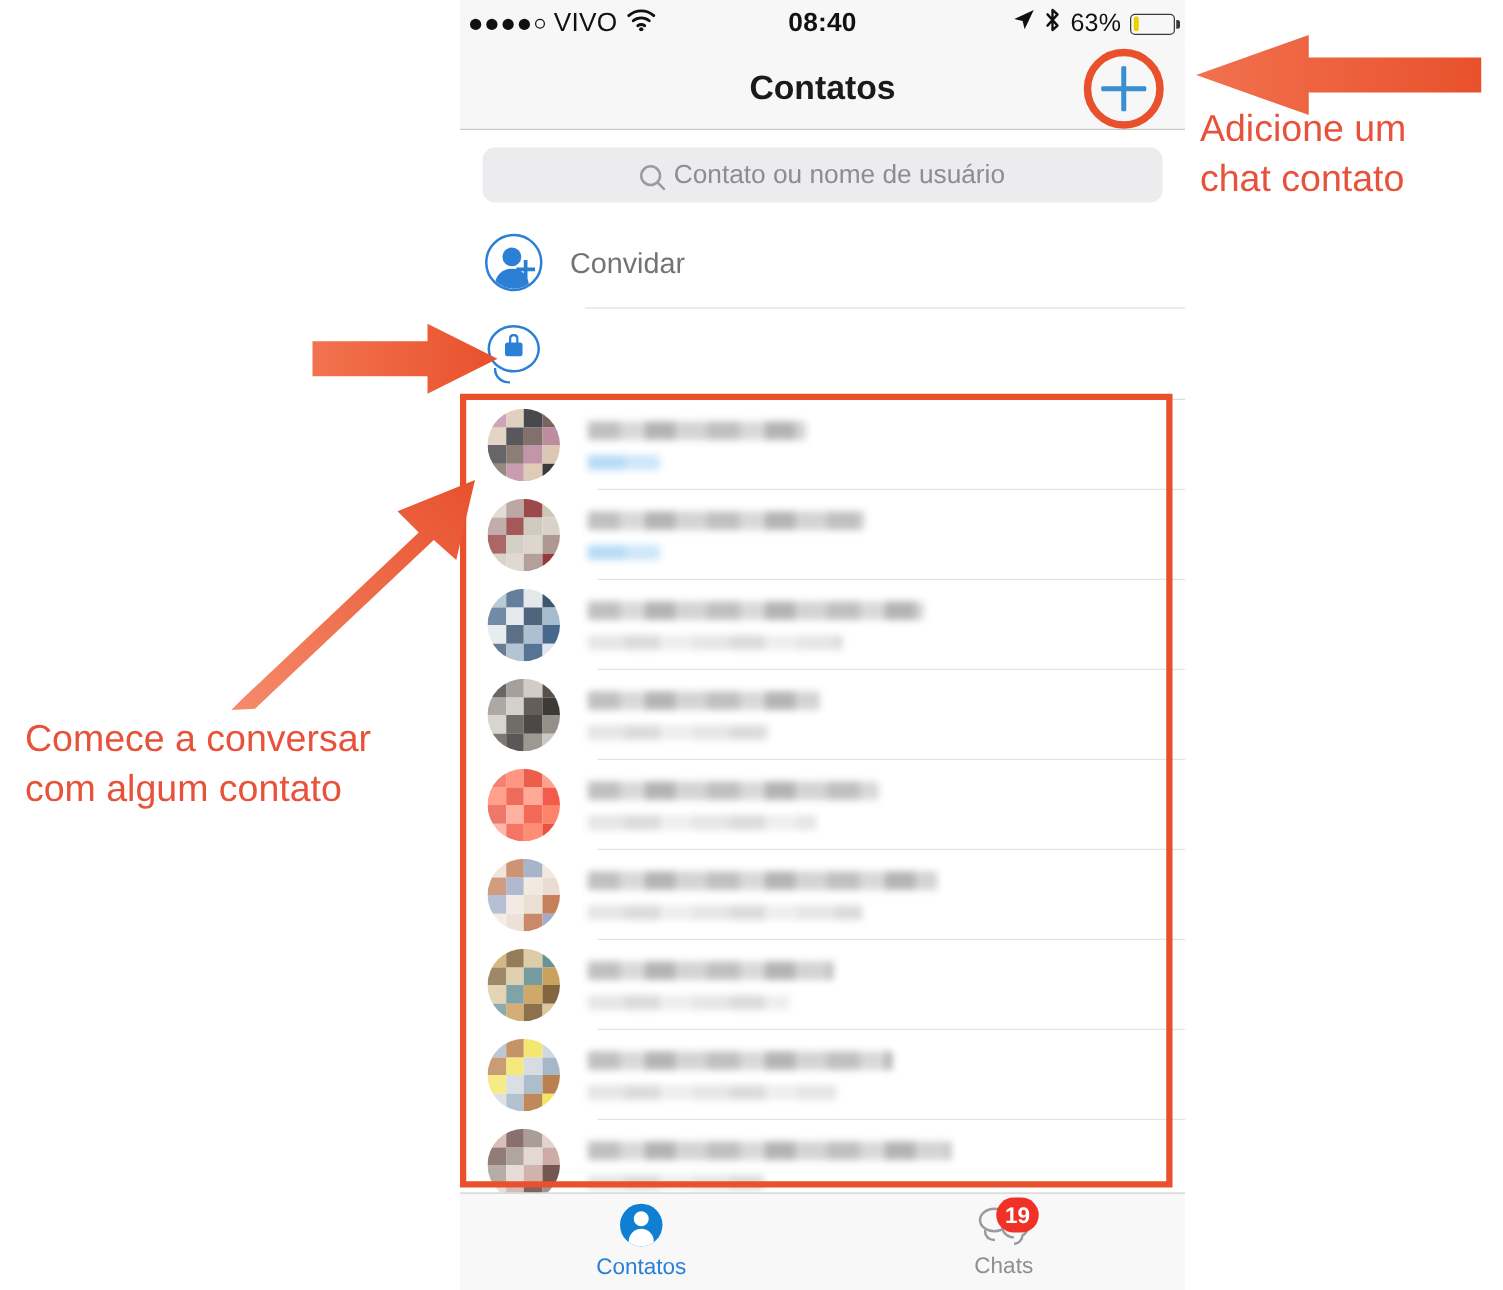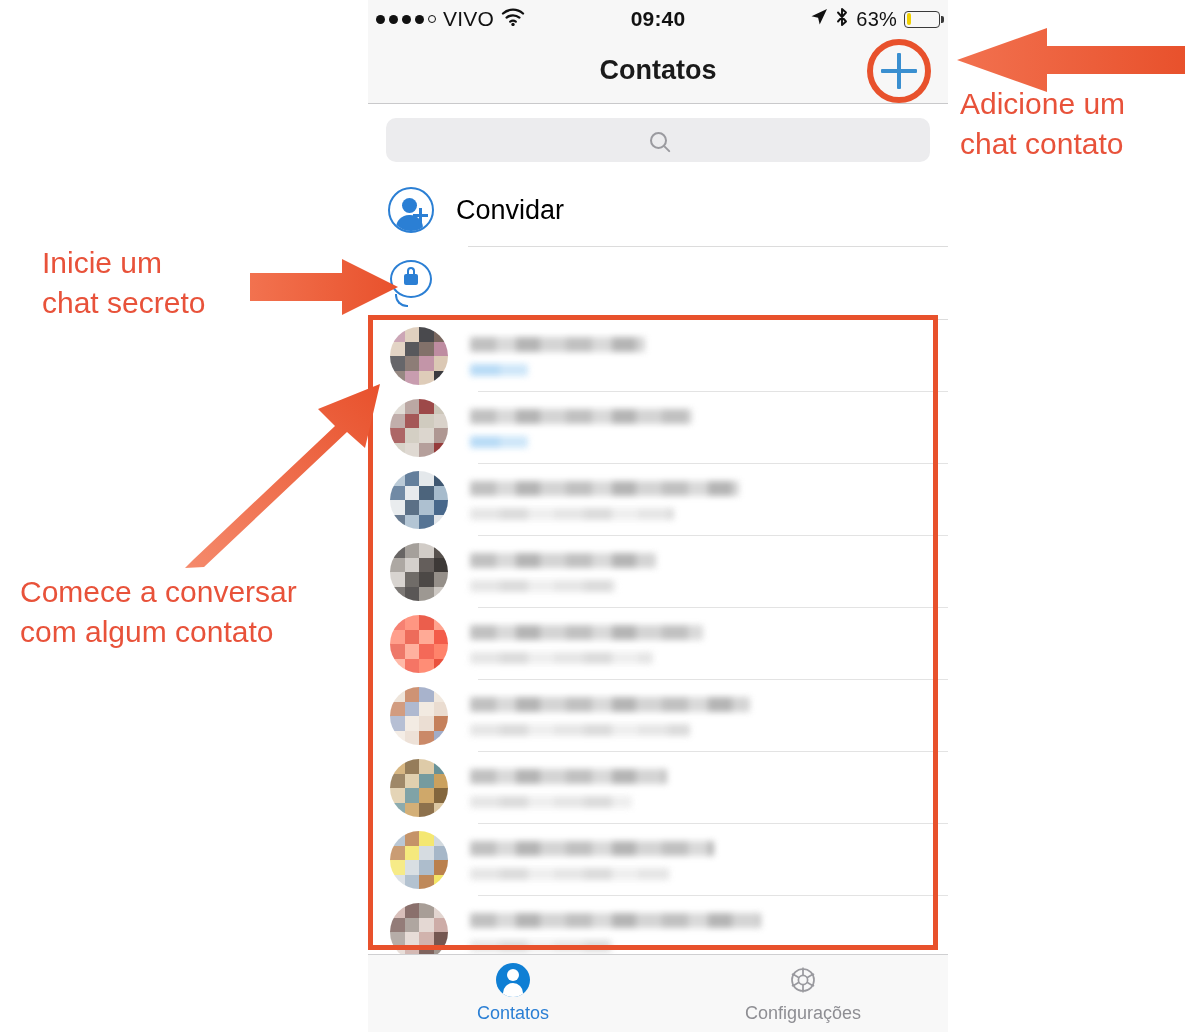--- a/index.html
+++ b/index.html
@@ -60,21 +60,21 @@
     background: #ececee; border-radius: 10px;
     display:flex; align-items:center; justify-content:center; gap:10px;
   }
   .search-ph { font-size: 21px; color: #8c8c91; }
   .mag { width:17px; height:17px; border:2.2px solid #9a9a9f; border-radius:50%; position:relative; display:inline-block;}
   .mag::after{content:""; position:absolute; right:-6px; bottom:-4px; width:8px; height:2.2px;
      background:#9a9a9f; transform:rotate(45deg); border-radius:2px;}
 
   
   .action-row { display:flex; align-items:center; height: 72px; padding-left: 20px; background:#fff; }
-  .action-row .label { font-size: 27px; color: #000000; margin-left: 22px; }
+  .action-row .label { font-size: 23px; color: #737373; margin-left: 22px; }
   .divider { height:1px; background:#dcdcdc; margin-left: 100px; }
 
   .ico-invite { width:46px; height:46px; border-radius:50%; border:2px solid #2b7fd4;
      position:relative; overflow:hidden; flex:none; }
   .ico-invite .head{ position:absolute; left:12px; top:9px; width:15px; height:15px; border-radius:50%; background:#2b7fd4;}
   .ico-invite .body{ position:absolute; left:6px; top:26px; width:27px; height:18px; border-radius:13px 13px 0 0; background:#2b7fd4;}
   .ico-invite .pl{ position:absolute; right:4px; bottom:8px; width:15px; height:15px; }
   .ico-invite .pl::before,.ico-invite .pl::after{content:"";position:absolute;background:#2b7fd4;}
   .ico-invite .pl::before{left:50%;margin-left:-1.3px;top:0;width:2.6px;height:15px;}
   .ico-invite .pl::after{top:50%;margin-top:-1.3px;left:0;height:2.6px;width:15px;}
@@ -145,21 +145,21 @@
         <span class="carrier">VIVO</span>
         <span>
           <svg width="24" height="18" viewBox="0 0 24 18">
             <path d="M2 5.5 A15 15 0 0 1 22 5.5" stroke="#111" stroke-width="2.3" fill="none" stroke-linecap="round"></path>
             <path d="M5.6 9.6 A10 10 0 0 1 18.4 9.6" stroke="#111" stroke-width="2.3" fill="none" stroke-linecap="round"></path>
             <path d="M9.2 13.6 A5 5 0 0 1 14.8 13.6" stroke="#111" stroke-width="2.3" fill="none" stroke-linecap="round"></path>
             <circle cx="12" cy="16.4" r="1.7" fill="#111"></circle>
           </svg>
         </span>
       </div>
-      <div class="sb-center">09:40</div>
+      <div class="sb-center">08:40</div>
       <div class="sb-right">
         <span>
           <svg width="18" height="18" viewBox="0 0 18 18">
               <path d="M17 1 1.5 8.2l6.6 1.6 1.6 6.6z" fill="#111"></path>
             </svg>
         </span>
         <span>
           <svg width="14" height="20" viewBox="0 0 14 20">
             <path d="M3 5.5 11 14.5 7 18V2l4 3.5L3 14.5" stroke="#111" stroke-width="1.9" fill="none" stroke-linejoin="round" stroke-linecap="round"></path>
           </svg>
@@ -175,20 +175,21 @@
       <div class="nav-title">Contatos</div>
       <div class="plus-wrap">
         <span class="plus-ring"></span>
         <span class="plus-icon"></span>
       </div>
     </div>
 
     <div class="search-zone">
       <div class="search-field">
         <span class="mag"></span>
+        <span class="search-ph">Contato ou nome de usuário</span>
       </div>
     </div>
 
     <div class="action-row">
       <span class="ico-invite">
         <i class="head"></i>
           <i class="body"></i>
           <i class="pl"></i>
       </span>
       <span class="label">Convidar</span>
@@ -435,53 +436,46 @@
 
     <div class="tabbar">
       <div class="tab active">
         <span class="ico-contacts">
             <i class="h"></i>
             <i class="b"></i>
           </span>
         <span class="tlabel">Contatos</span>
       </div>
       <div class="tab">
-        <span class="ico-gear">
-          <svg width="34" height="34" viewBox="0 0 34 34">
-            <g stroke="#9a9a9f" stroke-width="1.7" fill="none">
-              <circle cx="17" cy="17" r="11"></circle>
-              <circle cx="17" cy="17" r="4.6"></circle>
-              <path d="M17 6.2V12.4M17 21.6v6.2M7.6 11.6l5.4 3.1M21 19.3l5.4 3.1M26.4 11.6 21 14.7M13 19.3l-5.4 3.1"></path>
-            </g>
-            <g stroke="#9a9a9f" stroke-width="1.5" fill="none">
-              <path d="M17 4.6v3M17 26.4v3M5.9 10.9l2.6 1.5M25.5 21.6l2.6 1.5M28.1 10.9l-2.6 1.5M8.5 21.6l-2.6 1.5"></path>
-            </g>
-          </svg>
+        <span class="ico-chats">
+          <i class="b1"></i>
+            <i class="b1t"></i>
+            <i class="b2"></i>
+            <i class="b2t"></i>
+          <span class="badge">19</span>
         </span>
-        <span class="tlabel">Configurações</span>
+        <span class="tlabel">Chats</span>
       </div>
     </div>
   </div>
 
   <div class="hl-box"></div>
 
   <svg class="arrow" style="left:955px; top:22px;" width="245" height="70">
     <defs>
         <linearGradient id="g1" x1="1" y1="0" x2="0" y2="0">
       <stop offset="0" stop-color="#e8512c"></stop>
           <stop offset="1" stop-color="#f2714f"></stop>
         </linearGradient>
       </defs>
     <path d="M92 6 L92 24 L230 24 L230 52 L92 52 L92 70 L2 38 Z" fill="url(#g1)"></path>
   </svg>
   <div class="ann-text" style="left:960px; top:84px;">Adicione um
 chat contato</div>
 
-  <div class="ann-text" style="left:42px; top:243px;">Inicie um
-chat secreto</div>
   <svg class="arrow" style="left:250px; top:258px;" width="150" height="58">
     <defs>
         <linearGradient id="g2" x1="0" y1="0" x2="1" y2="0">
       <stop offset="0" stop-color="#f2724f"></stop>
           <stop offset="1" stop-color="#e8512c"></stop>
         </linearGradient>
       </defs>
     <path d="M0 15 L92 15 L92 1 L148 29 L92 57 L92 43 L0 43 Z" fill="url(#g2)"></path>
   </svg>
 

